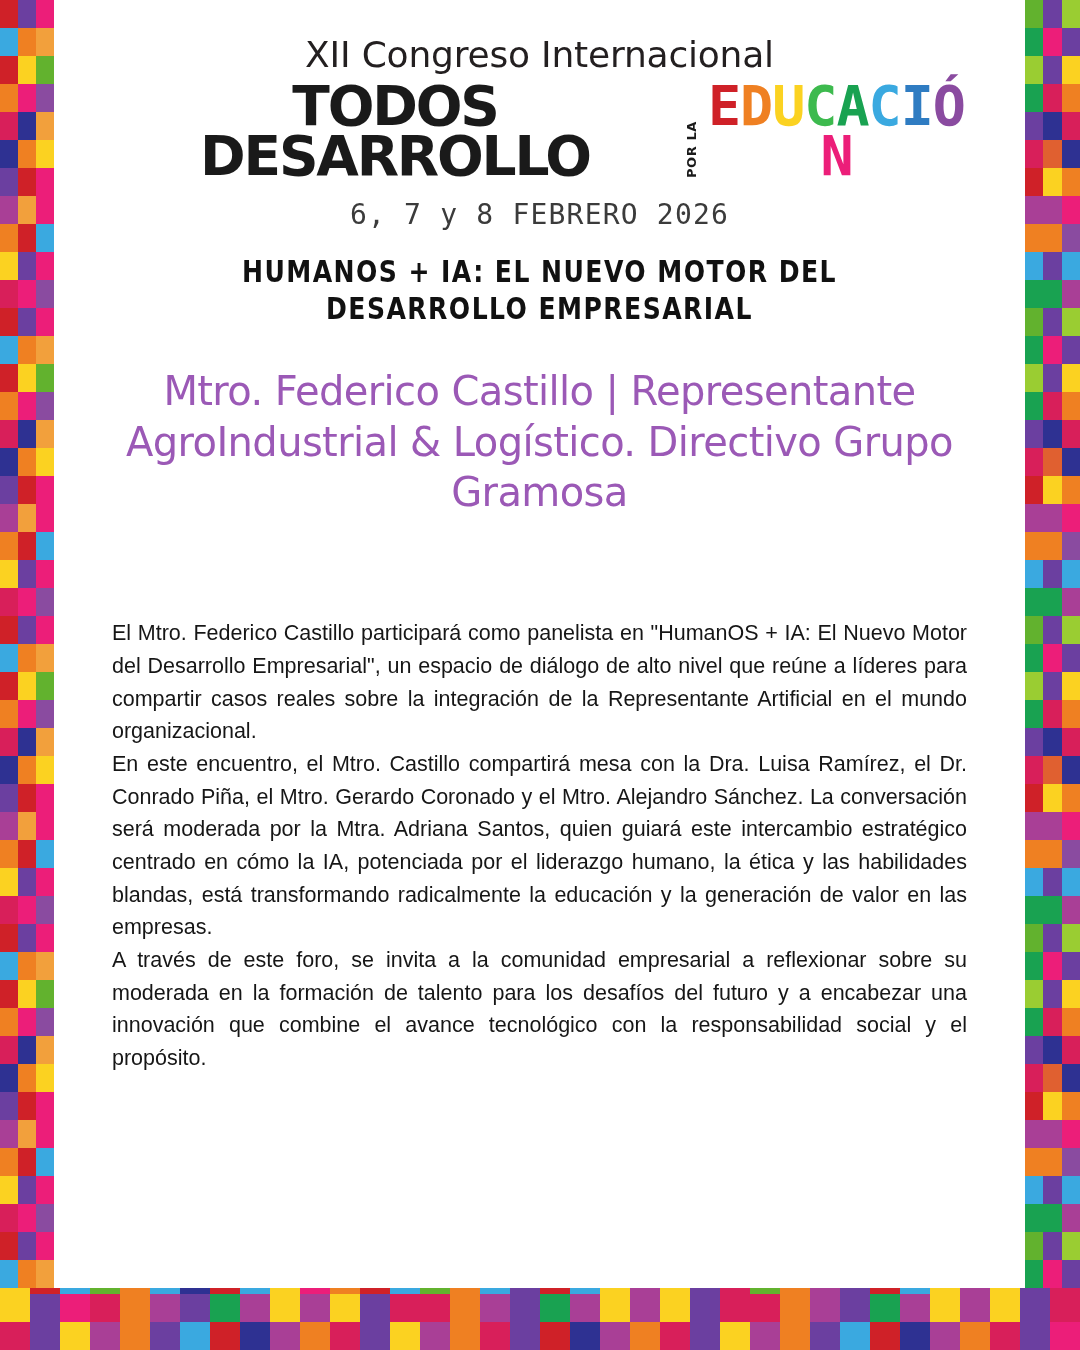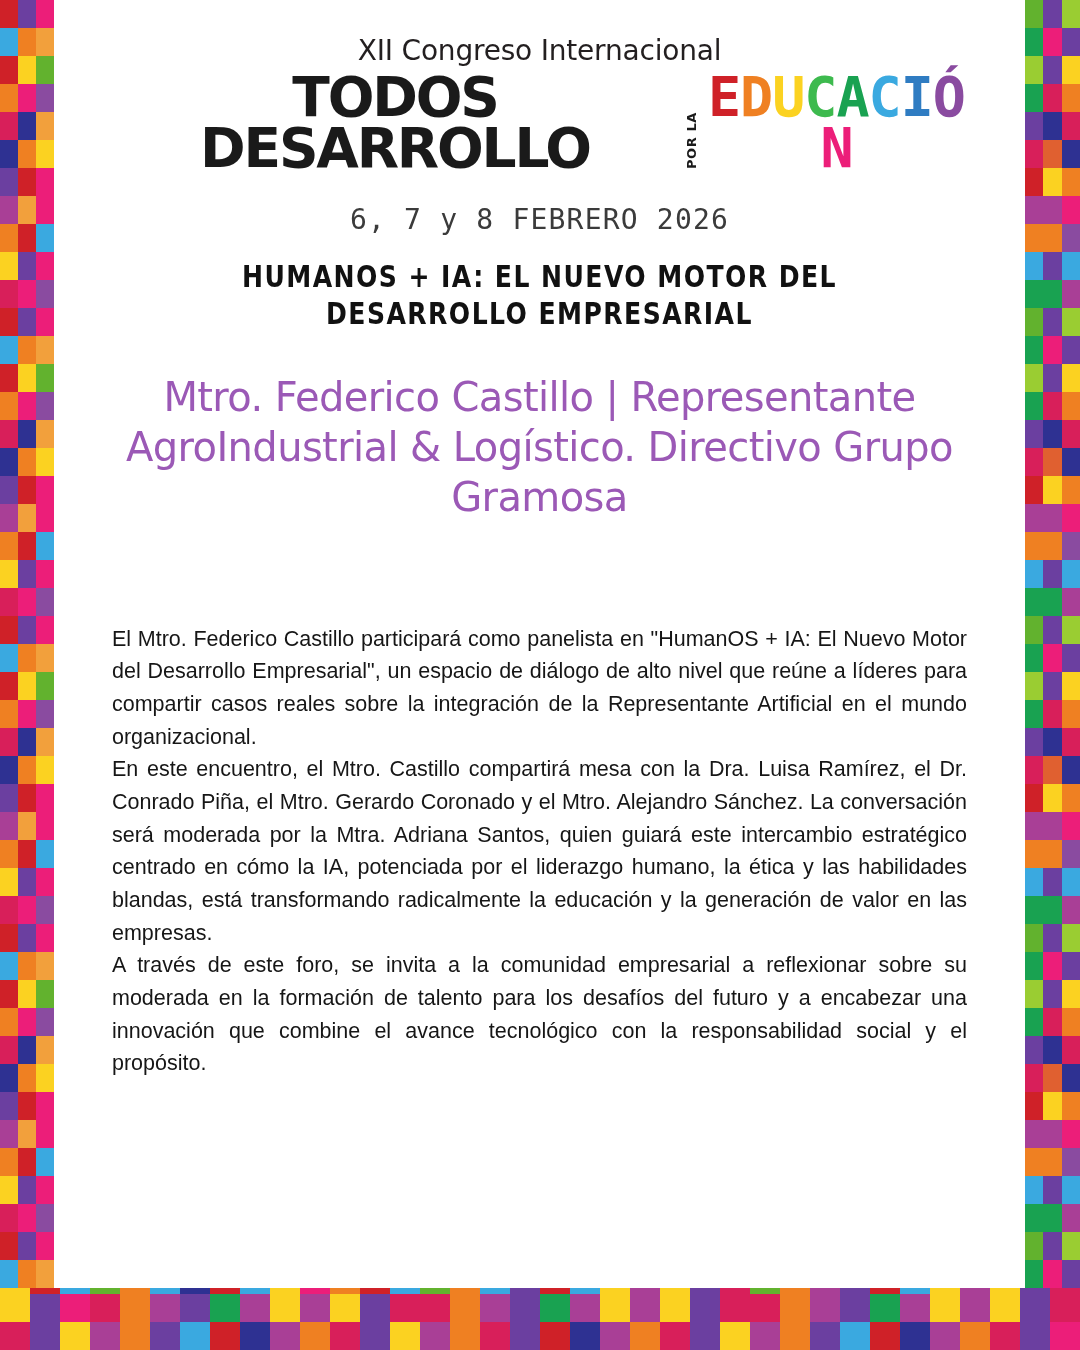--- a/index.html
+++ b/index.html
@@ -60,21 +60,21 @@
     height: 1288px;
     background: #ffffff;
     z-index: 2;
     padding: 36px 52px 0 52px;
   }
 
   
   #congress-logo { text-align: center; }
 
   #congress-kicker {
-    font-size: 28px;
+    font-size: 36px;
     font-weight: 400;
     color: #231f20;
     letter-spacing: -0.2px;
     line-height: 1.08;
     font-family: "DejaVu Sans", sans-serif;
   }
 
   #logo-lockup {
     display: flex;
     align-items: flex-end;
@@ -111,21 +111,21 @@
     line-height: 0.92;
     font-family: "DejaVu Sans Mono", monospace;
     display: inline-block;
   }
   #logo-educacion span { display: inline-block; }
 
   #congress-date {
     font-size: 28px;
     letter-spacing: 1.2px;
     color: #3b3b3b;
-    margin-top: 30px;
+    margin-top: 16px;
     font-family: "DejaVu Sans Mono", monospace;
   }
 
   
   #panel-kicker {
     text-align: center;
     font-size: 34px;
     color: #9b59b6;
     margin-top: 24px;
     letter-spacing: -0.4px;

